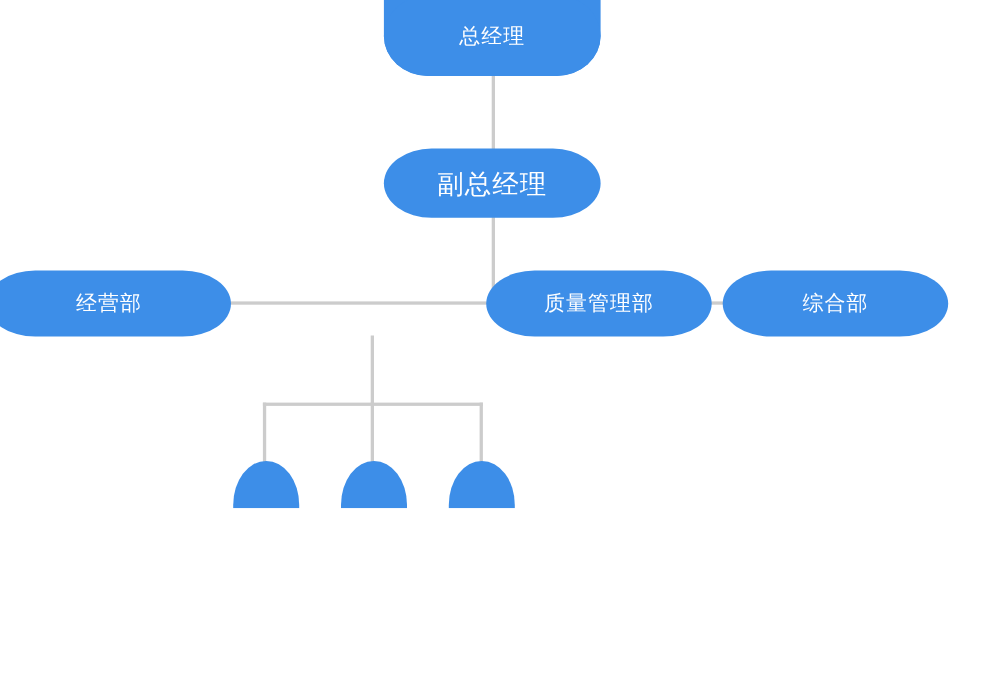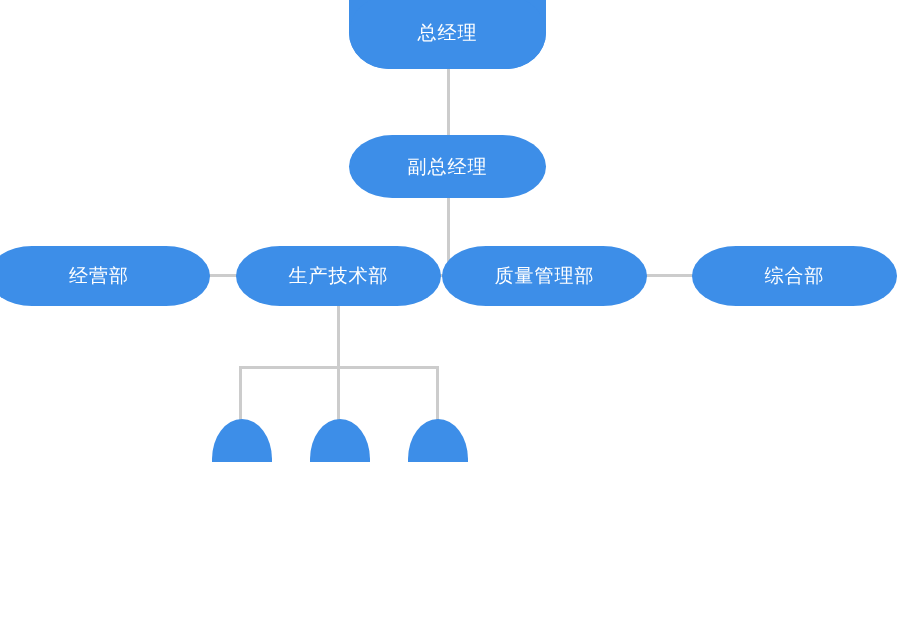--- a/index.html
+++ b/index.html
@@ -47,33 +47,33 @@
     background: #3d8ee8;
     border-radius: 44px 44px 44px 44px / 40px 40px 40px 40px;
   }
   .n-gm .node-label { position: relative; z-index: 1; }
 
   
   .n-dgm {
     left: 349px; top: 135px;
     width: 197px; height: 63px;
     border-radius: 44px / 32px;
-    font-size: 19px;
+    font-size: 24px;
   }
 
   
   .n-dep {
     top: 246px;
     height: 60px;
     font-size: 19px;
   }
   .n-dep-1 { left: -12px;  width: 222px; border-radius: 44px / 30px; }
   .n-dep-2 { left: 236px;  width: 205px; border-radius: 44px / 30px; }
   .n-dep-3 { left: 442px;  width: 205px; border-radius: 44px / 30px; }
-  .n-dep-4 { left: 692px;  width: 205px; border-radius: 44px / 30px; }
+  .n-dep-4 { left: 657px;  width: 205px; border-radius: 44px / 30px; }
 
   
   .n-shop {
     top: 419px;
     width: 60px;
     height: 196px;
     font-size: 19px;
     line-height: 1.18;
     align-items: center;
     justify-content: center;
@@ -126,23 +126,20 @@
     <span class="node-label">总经理</span>
   </div>
 
   <div class="node n-dgm">
     <span class="node-label">副总经理</span>
   </div>
 
   <div class="node n-dep n-dep-1">
     <span class="node-label">经营部</span>
   </div>
-  <div class="node n-dep n-dep-2">
-    <span class="node-label">生产技术部</span>
-  </div>
   <div class="node n-dep n-dep-3">
     <span class="node-label">质量管理部</span>
   </div>
   <div class="node n-dep n-dep-4">
     <span class="node-label">综合部</span>
   </div>
 
   <div class="node n-shop n-shop-1">
     <span class="node-label">铆焊车间</span>
   </div>

